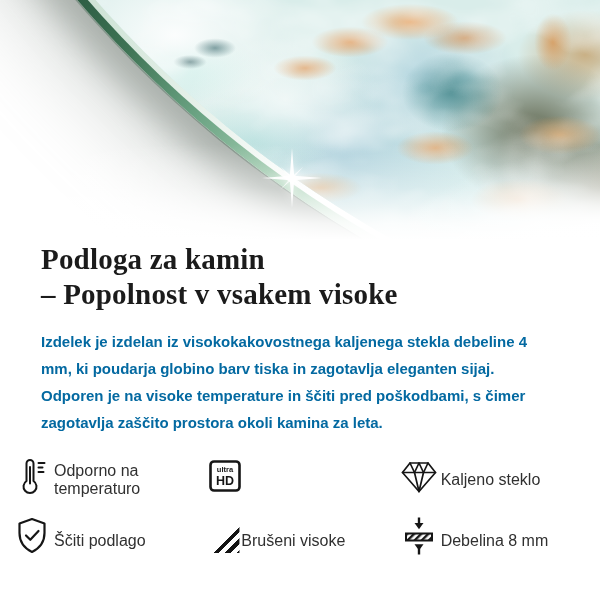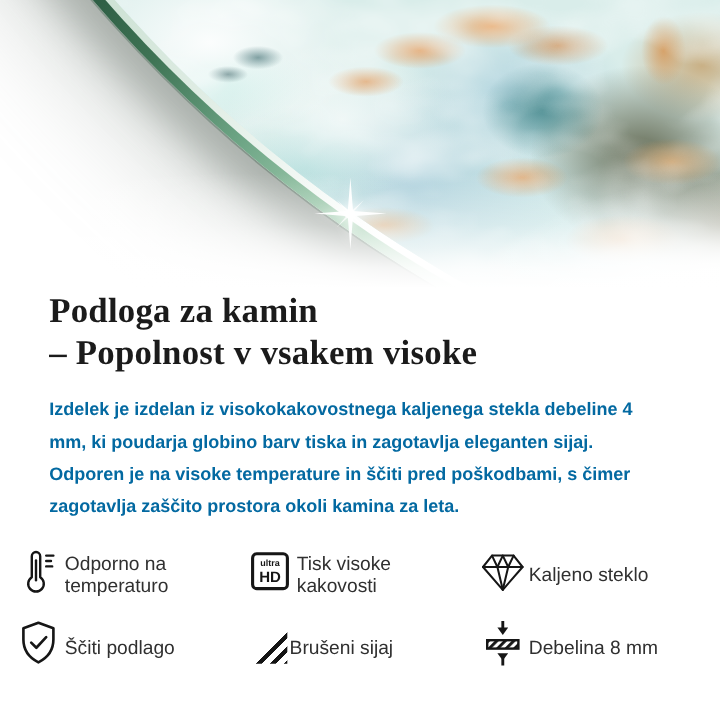--- a/index.html
+++ b/index.html
@@ -123,21 +123,20 @@
       </div>
 
       <div class="feature">
         <div class="ficon">
           <svg width="44" height="44" viewBox="0 0 44 44">
             <rect x="7.5" y="7.5" width="29" height="29" rx="3.5" fill="none" stroke="#161616" stroke-width="2.6"></rect>
             <text x="22" y="18" text-anchor="middle" font-family="Liberation Sans, sans-serif" font-size="7.5" font-weight="700" fill="#161616">ultra</text>
             <text x="22" y="31" text-anchor="middle" font-family="Liberation Sans, sans-serif" font-size="12.5" font-weight="700" fill="#161616">HD</text>
           </svg>
         </div>
-        <span class="flabel">Tisk visoke kakovosti</span>
       </div>
 
       <div class="feature">
         <div class="ficon">
           <svg width="44" height="44" viewBox="0 0 44 44" class="icon-stroke" style="stroke-width:1.7">
             <path d="M13 9 H31 L38.5 18.5 L22 37.5 L5.5 18.5 Z"></path>
             <path d="M5.5 18.5 H38.5"></path>
             <path d="M13 9 L17.5 18.5 L22 37.5"></path>
             <path d="M31 9 L26.5 18.5 L22 37.5"></path>
             <path d="M22 9 L17.5 18.5 M22 9 L26.5 18.5"></path>
@@ -153,21 +152,21 @@
             <path d="M16 21.5 l4.3 4.3 L28.5 17"></path>
           </svg>
         </div>
         <span class="flabel">Ščiti podlago</span>
       </div>
 
       <div class="feature">
         <div class="ficon">
           <div class="edges-glyph"></div>
         </div>
-        <span class="flabel">Brušeni sijaj</span>
+        <span class="flabel">Brušeni visoke</span>
       </div>
 
       <div class="feature">
         <div class="ficon">
           <svg width="44" height="44" viewBox="0 0 44 44">
             <defs>
               <pattern id="hatch4mm" width="5" height="5" patternUnits="userSpaceOnUse" patternTransform="rotate(45)">
                 <rect width="2.4" height="5" fill="#161616"></rect>
               </pattern>
             </defs>

